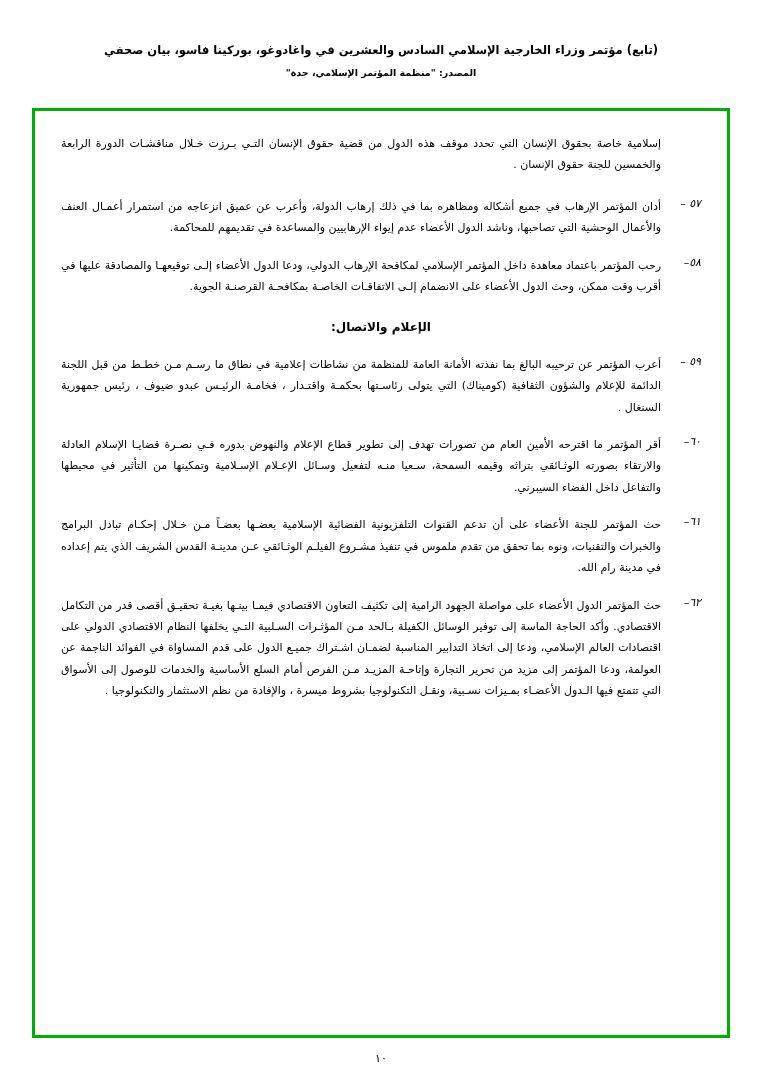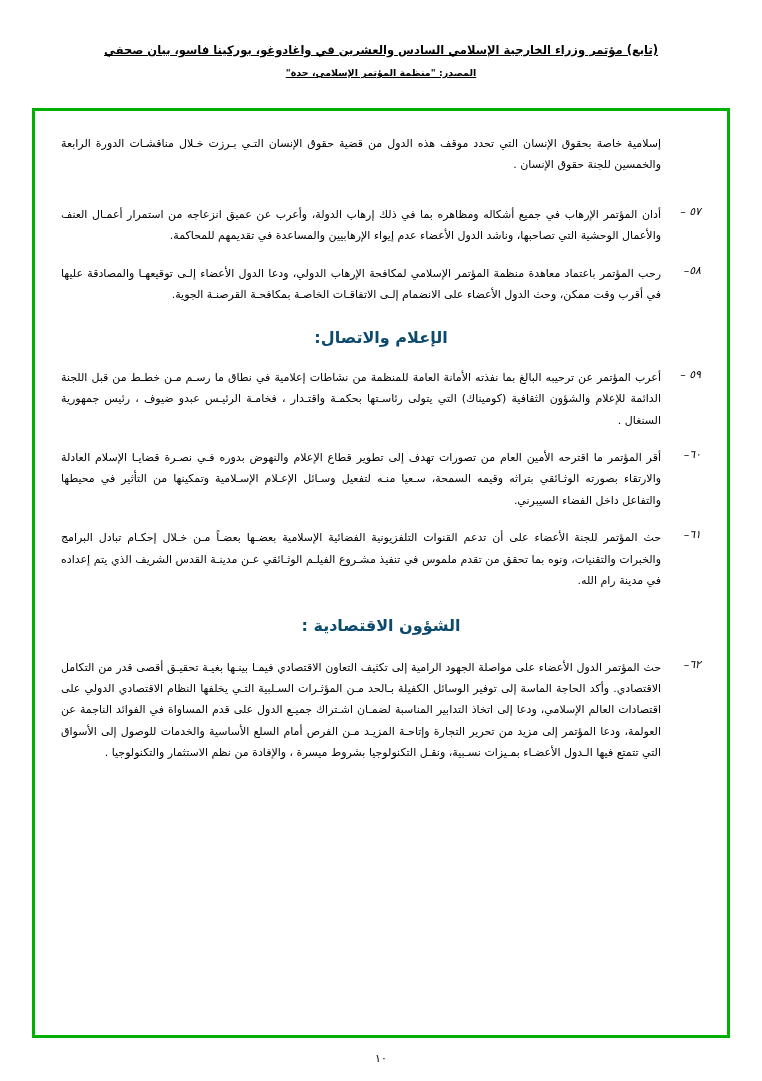--- a/index.html
+++ b/index.html
@@ -15,21 +15,20 @@
     width: 762px;
     height: 1081px;
     background: #ffffff;
     overflow: hidden;
     box-sizing: border-box;
   }
   .header {
     padding: 42px 60px 0 60px;
     text-align: center;
     direction: rtl;
-    text-decoration: underline;
   }
   .header-title {
     font-size: 11.5px;
     font-weight: bold;
     color: #000000;
     line-height: 1.5;
   }
   .header-source {
     margin-top: 8px;
     font-size: 9.5px;
@@ -70,27 +69,27 @@
   .text {
     flex: 1 1 auto;
     font-size: 11px;
     color: #000000;
     line-height: 1.95;
     text-align: justify;
     text-justify: inter-word;
     direction: rtl;
   }
   .first-para {
-    margin-bottom: 28px;
+    margin-bottom: 20px;
   }
   .section-title {
     text-align: center;
-    font-size: 16px;
+    font-size: 12px;
     font-weight: bold;
-    color: #0c4a6e;
+    color: #000000;
     margin: 22px 0 20px 0;
     letter-spacing: -0.2px;
   }
   .section-title.second {
     margin-top: 24px;
     margin-bottom: 22px;
   }
   .footer {
     position: absolute;
     left: 0;
@@ -120,41 +119,40 @@
         <div class="text">إسلامية خاصة بحقوق الإنسان التي تحدد موقف هذه الدول من قضية حقوق الإنسان التـي بـرزت خـلال مناقشـات الدورة الرابعة والخمسين للجنة حقوق الإنسان .</div>
       </div>
 
       <div class="para">
         <div class="num">٥٧ –</div>
         <div class="text">أدان المؤتمر الإرهاب في جميع أشكاله ومظاهره بما في ذلك إرهاب الدولة، وأعرب عن عميق   انزعاجه من استمرار أعمـال العنف والأعمال الوحشية التي تصاحبها، وناشد الدول الأعضاء عدم إيواء الإرهابيين والمساعدة في تقديمهم للمحاكمة.</div>
       </div>
 
       <div class="para">
         <div class="num">٥٨–</div>
-        <div class="text">رحب المؤتمر باعتماد معاهدة منظمة المؤتمر الإسلامي لمكافحة الإرهاب الدولي، ودعا الدول     الأعضاء إلـى توقيعهـا والمصادقة عليها في أقرب وقت ممكن، وحث الدول الأعضاء على الانضمام إلـى الاتفاقـات الخاصـة بمكافحـة القرصنـة الجوية.</div>
+        <div class="text">رحب المؤتمر باعتماد معاهدة داخل المؤتمر الإسلامي لمكافحة الإرهاب الدولي، ودعا الدول     الأعضاء إلـى توقيعهـا والمصادقة عليها في أقرب وقت ممكن، وحث الدول الأعضاء على الانضمام إلـى الاتفاقـات الخاصـة بمكافحـة القرصنـة الجوية.</div>
       </div>
 
       <div class="section-title">الإعلام والاتصال:</div>
 
       <div class="para">
         <div class="num">٥٩ –</div>
         <div class="text">أعرب المؤتمر عن ترحيبه البالغ بما نفذته الأمانة العامة للمنظمة من نشاطات إعلامية في نطاق ما رسـم مـن خطـط من قبل اللجنة الدائمة للإعلام والشؤون الثقافية (كوميناك) التي يتولى رئاسـتها بحكمـة واقتـدار ، فخامـة الرئيـس عبدو ضيوف ، رئيس جمهورية السنغال .</div>
       </div>
 
       <div class="para">
         <div class="num">٦٠–</div>
         <div class="text">أقر المؤتمر ما اقترحه الأمين العام من تصورات تهدف إلى تطوير قطاع الإعلام والنهوض بدوره فـي نصـرة قضايـا الإسلام العادلة والارتقاء بصورته الوثـائقي بتراثه وقيمه السمحة، سـعيا منـه لتفعيل وسـائل الإعـلام الإسـلامية وتمكينها من التأثير في محيطها والتفاعل داخل الفضاء السيبرني.</div>
       </div>
 
       <div class="para">
         <div class="num">٦١–</div>
         <div class="text">حث المؤتمر للجنة الأعضاء على أن تدعم القنوات التلفزيونية الفضائية الإسلامية بعضـها بعضـاً مـن خـلال إحكـام تبادل البرامج والخبرات والتقنيات، ونوه بما تحقق من تقدم ملموس في تنفيذ مشـروع الفيلـم الوثـائقي عـن مدينـة القدس الشريف الذي يتم إعداده في مدينة رام الله.</div>
       </div>
 
-      <div class="section-title second">الشؤون الاقتصادية :</div>
 
       <div class="para">
         <div class="num">٦٢–</div>
         <div class="text">حث المؤتمر الدول الأعضاء على مواصلة الجهود الرامية إلى تكثيف التعاون الاقتصادي فيمـا بينـها بغيـة تحقيـق أقصى قدر من التكامل الاقتصادي. وأكد الحاجة الماسة إلى توفير الوسائل الكفيلة بـالحد مـن المؤثـرات السـلبية التـي يخلفها النظام الاقتصادي الدولي على اقتصادات العالم الإسلامي، ودعا إلى اتخاذ التدابير المناسبة لضمـان اشـتراك جميـع الدول على قدم المساواة في الفوائد الناجمة عن العولمة، ودعا المؤتمر إلى مزيد من تحرير التجارة وإتاحـة المزيـد مـن الفرص أمام السلع الأساسية والخدمات للوصول إلى الأسواق التي تتمتع فيها الـدول الأعضـاء بمـيزات نسـبية، ونقـل التكنولوجيا بشروط ميسرة ، والإفادة من نظم الاستثمار والتكنولوجيا .</div>
       </div>
 
     </div>
   </div>
 
   <div class="footer">

